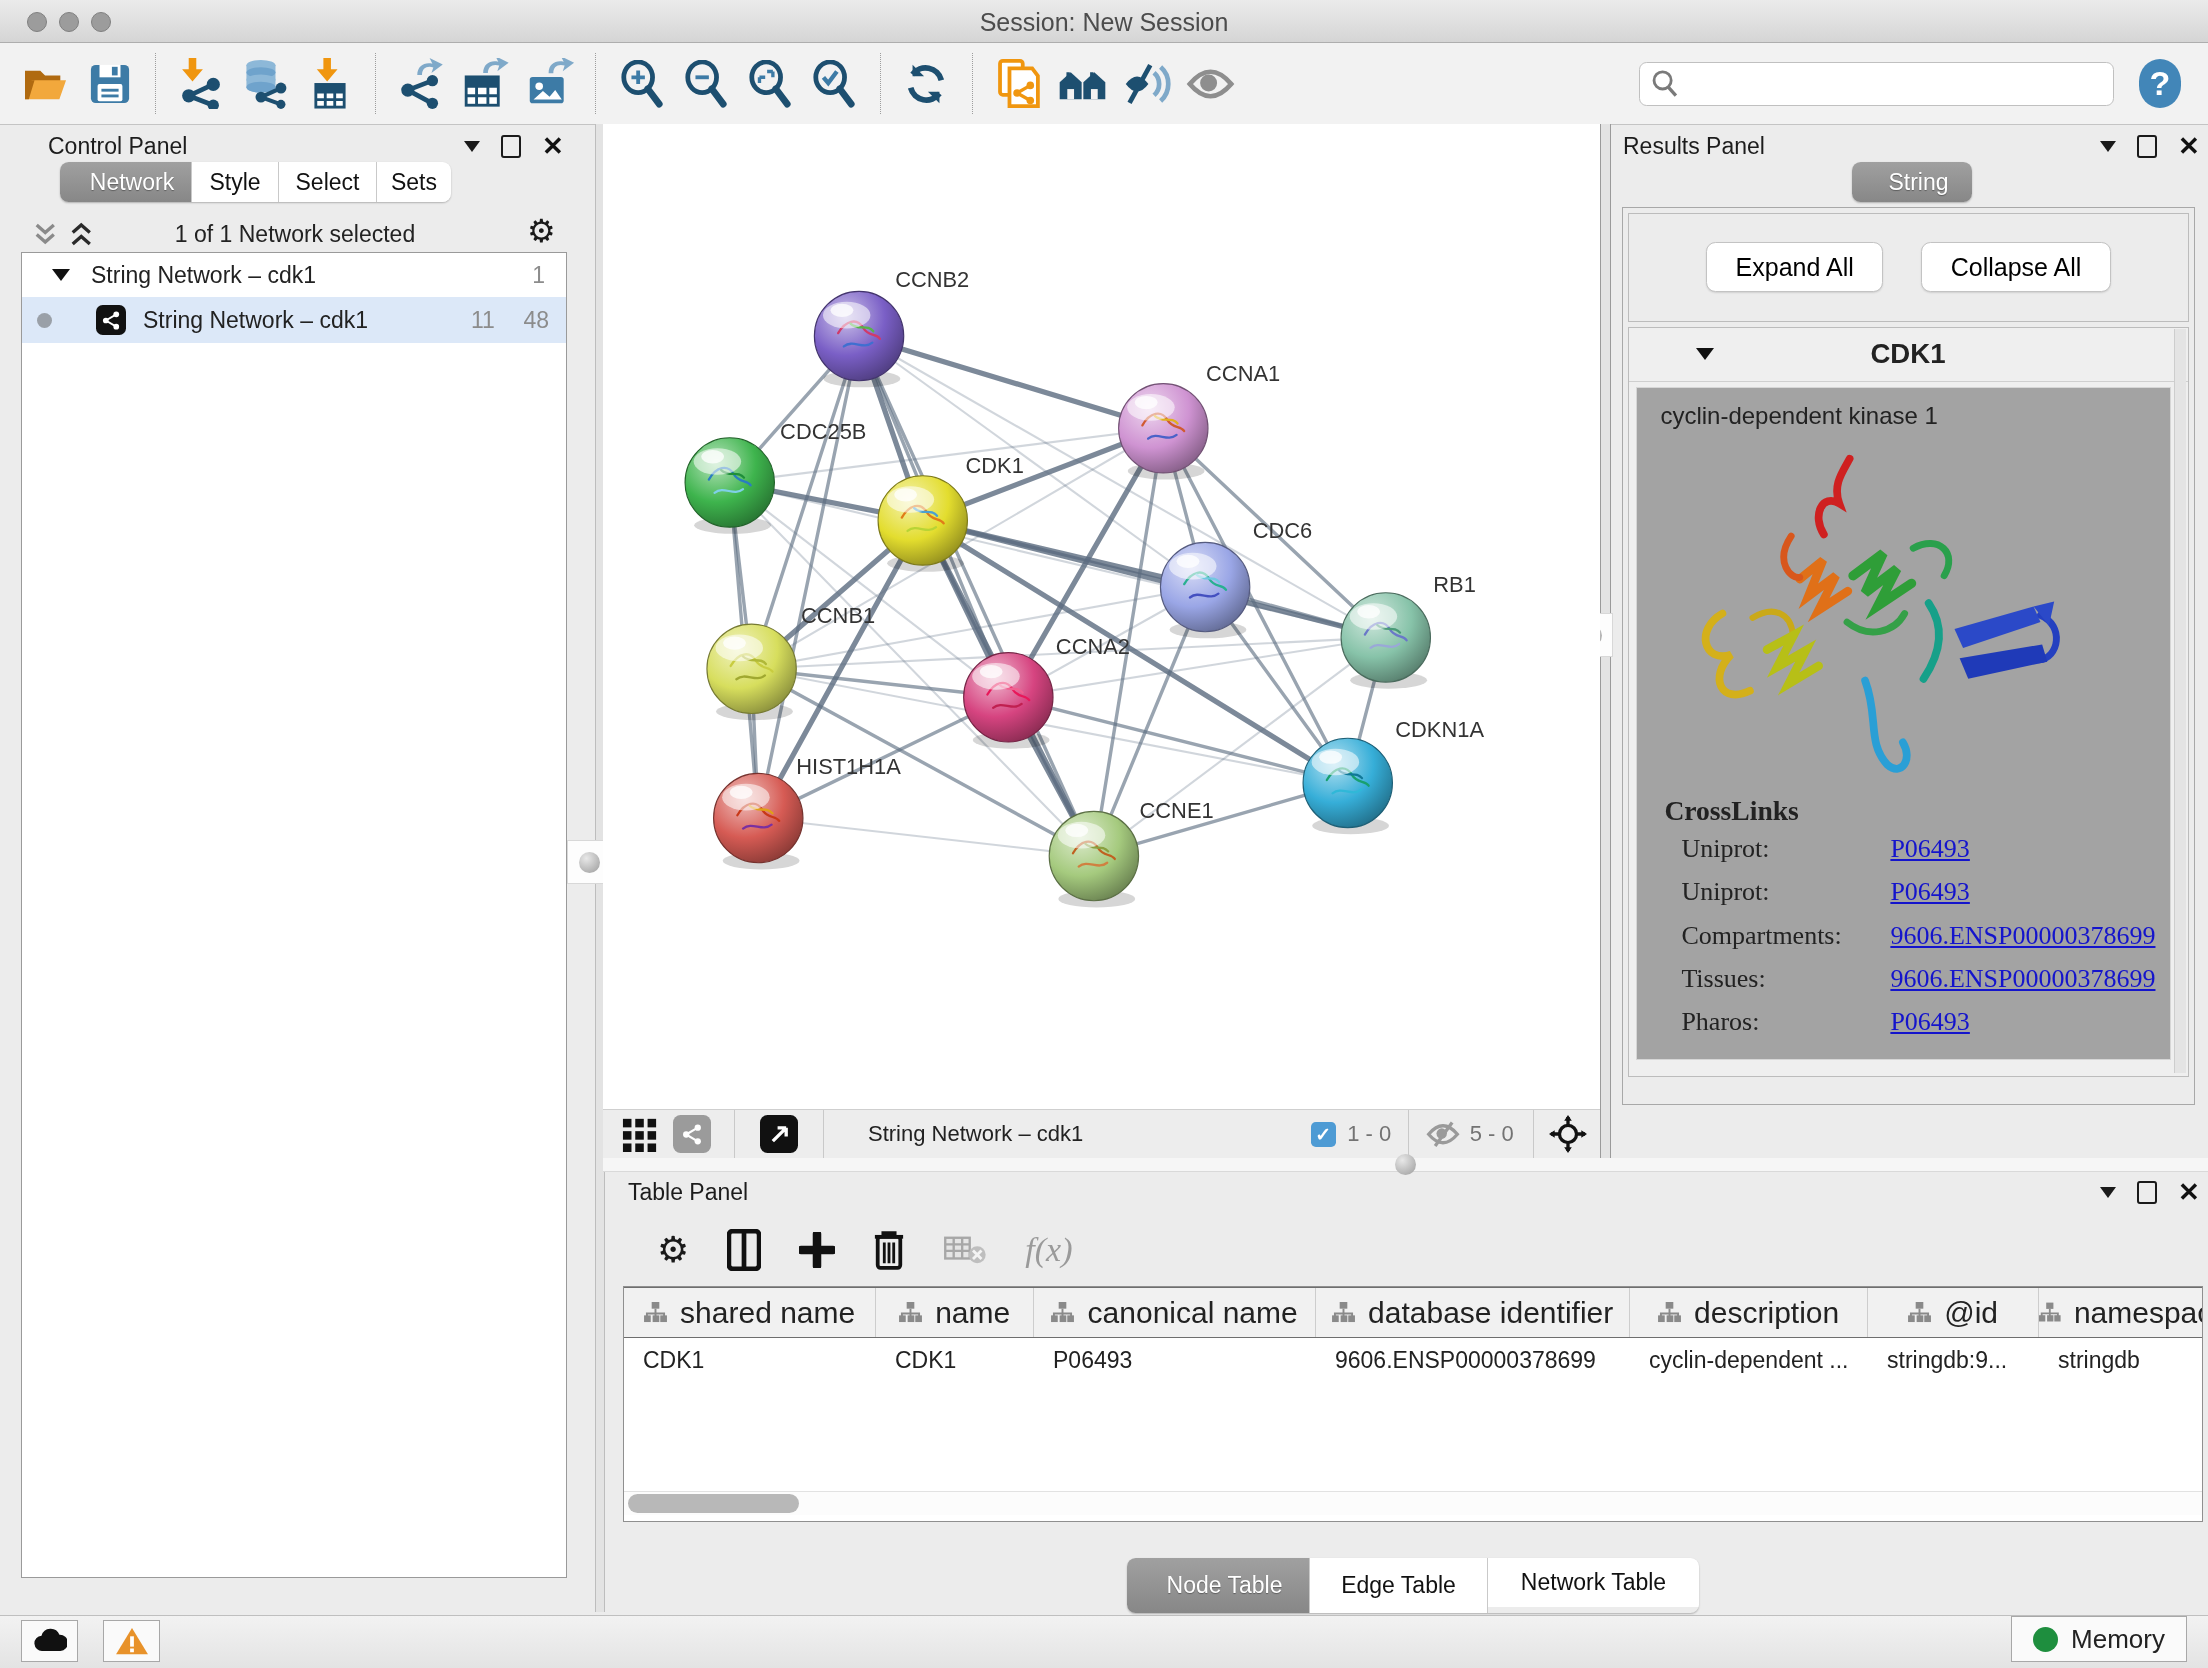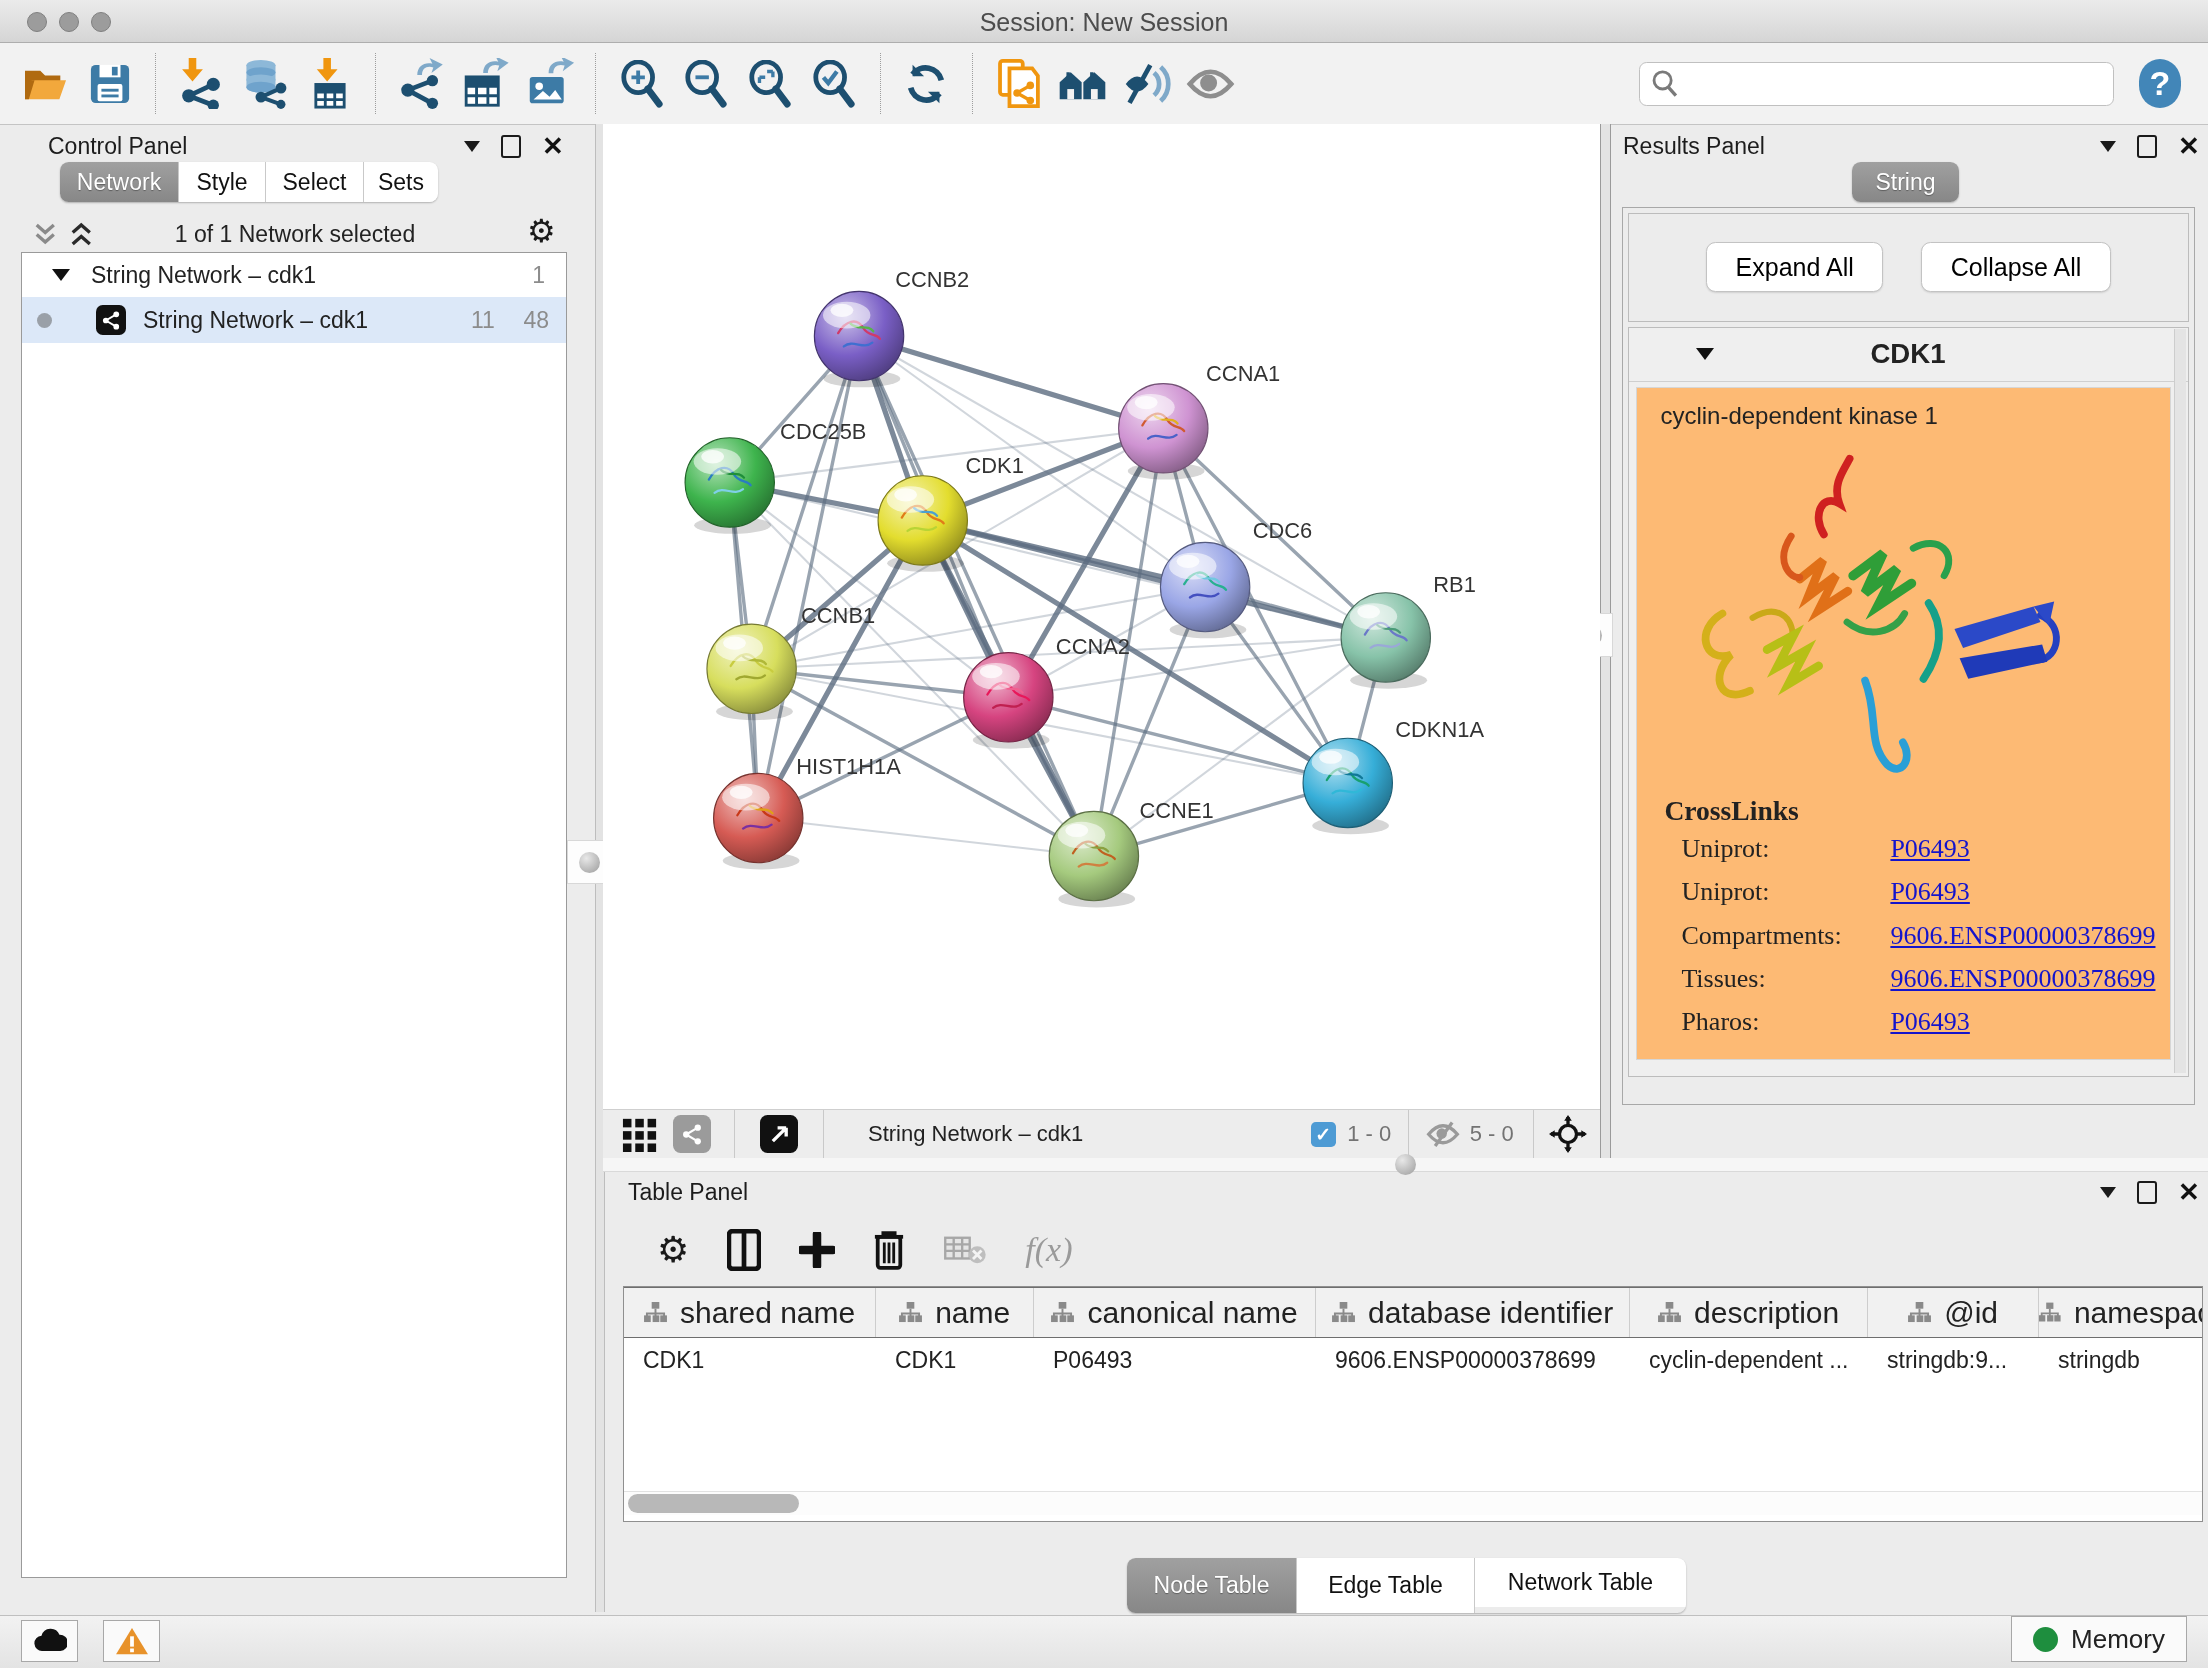--- a/index.html
+++ b/index.html
@@ -30,21 +30,21 @@
   .wb-caret{width:0;height:0;border-left:8.6px solid transparent;border-right:8.6px solid transparent;
      border-top:11.4px solid #1a1a1a;}
   .wb-float{width:16px;height:19px;border:2.9px solid #1a1a1a;border-radius:2.9px;}
   .wb-x{font-size:26px;font-weight:bold;line-height:19px;}
   .seg{position:absolute;display:flex;border-radius:8.6px;overflow:hidden;
      box-shadow:0 1px 1.9px rgba(0,0,0,.25);}
   .seg .s{height:40px;display:flex;align-items:center;justify-content:center;font-size:23px;
      background:#fff;color:#111;border-right:1px solid #c9c9c9;}
   .seg .s:last-child{border-right:none;}
   .seg .s.active{background:linear-gradient(#a0a0a0,#878787);color:#fff;
-     text-shadow:0 1px 1px rgba(0,0,0,.35);}
+     text-shadow:0 1px 1px rgba(0,0,0,.35);padding-left:13px;}
   
   .ctl-row{position:absolute;left:21px;top:217px;width:548px;height:34px;}
   .tree-box{position:absolute;left:21px;top:252px;width:544px;height:1324px;background:#fff;
      border:1.9px solid #9a9a9a;}
   .trow{display:flex;align-items:center;height:44px;font-size:23px;}
   .trow .cnt{color:#8c8c8c;}
   .trow.sel{background:#dce8f8;height:46px;}
   .caret-down{width:0;height:0;border-left:9.5px solid transparent;border-right:9.5px solid transparent;
      border-top:12.4px solid #111;}
   .dot{width:15px;height:15px;border-radius:50%;background:#9aa0a8;}
@@ -78,21 +78,21 @@
   
   .rp-outer{position:absolute;left:1622px;top:207px;width:571px;height:896px;background:#ececec;
      border:1.9px solid #a8a8a8;}
   .rp-buttons{margin:4.8px;height:107px;border:1.9px solid #bcbcbc;background:#ececec;
      display:flex;align-items:center;justify-content:center;gap:38px;}
   .rp-btn{background:#fff;border:1.9px solid #c3c3c3;border-radius:9.5px;font-size:25px;
      padding:9.5px 28.5px;box-shadow:0 1px 1.9px rgba(0,0,0,.12);}
   .rp-entry{margin:4.8px;height:748px;border:1.9px solid #bcbcbc;background:#efefef;position:relative;}
   .rp-ehead{height:53px;display:flex;align-items:center;border-bottom:1px solid #cfcfcf;}
   .rp-ehead .name{flex:1;text-align:center;font-size:27.6px;font-weight:bold;}
-  .rp-card{margin:5.7px 17px 5.7px 7.6px;background:#fdba74;border:1px solid #d6d6d6;height:671px;
+  .rp-card{margin:5.7px 17px 5.7px 7.6px;background:#a3a3a3;border:1px solid #d6d6d6;height:671px;
      position:relative;}
   .rp-desc{font-size:24px;padding:13.3px 0 0 23px;}
   .rp-scroll{position:absolute;right:1.9px;top:1.9px;width:11.4px;height:744px;background:#e4e4e4;
      border-left:1px solid #cdcdcd;}
   .xl{font-family:"Liberation Serif",serif;position:absolute;left:0;top:407px;width:100%;}
   .xl-title{font-size:27.6px;font-weight:bold;padding-left:27px;}
   .xl-row{display:flex;font-size:26px;padding:6.7px 0 6.7px 44px;}
   .xl-row .lab{width:209px;}
   .xl-row .val{color:#1414cc;text-decoration:underline;}
   

